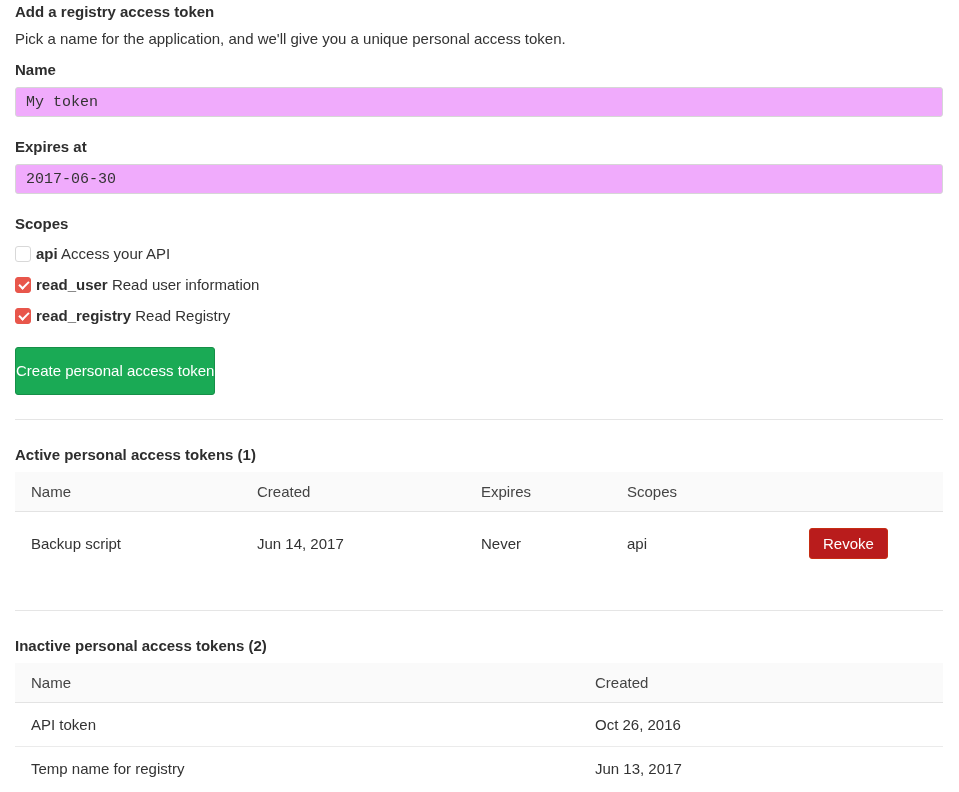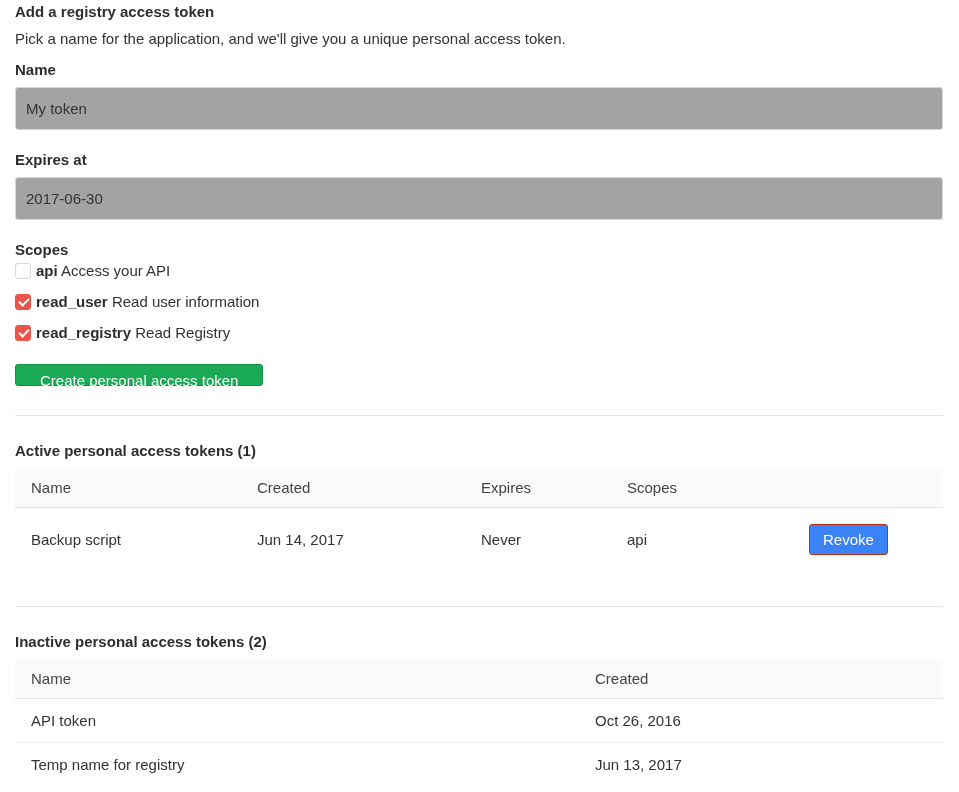--- a/index.html
+++ b/index.html
@@ -18,48 +18,48 @@
   .heading-top { margin-top: 1px; }
   .form-desc { margin: 6px 0 0 0; color: #333; }
 
   .field-label {
     display: block; font-weight: 700; color: #2e2e2e;
     margin-top: 19px; line-height: 21px;
   }
   .field-label.first { margin-top: 10px; }
 
   .text-input {
-    display: block; width: 100%; height: 43px; margin-top: 7px;
+    display: block; width: 100%; height: 30px; margin-top: 7px;
     padding: 4px 10px; font-size: 15px; color: #333;
-    font-family: Liberation Sans, sans-serif;
-    border: 1px solid #d6d6d6; border-radius: 3px; background: #a3a3a3;
+    font-family: Liberation Mono, monospace;
+    border: 1px solid #d6d6d6; border-radius: 3px; background: #f0abfc;
     outline: none;
   }
 
-  .scopes-list { }
+  .scopes-list { margin-top: 9px; }
   .scope-row { margin-bottom: 10px; line-height: 21px; cursor: pointer; display: block; }
   .scope-row:last-child { margin-bottom: 0; }
   .checkbox-box {
     display: inline-block; width: 16px; height: 16px;
     border: 1px solid #d8d8d8; border-radius: 3px; background: #fff;
     vertical-align: -3px; margin-right: 5px; position: relative;
   }
   .checkbox-box.checked { background: #e8564b; border-color: #e8564b; }
   .checkbox-box.checked::after {
     content: ""; position: absolute; left: 3px; top: 3px;
     width: 8px; height: 4px;
     border-left: 2px solid #fff; border-bottom: 2px solid #fff;
     transform: rotate(-45deg);
   }
   .scope-name { font-weight: 700; color: #2e2e2e; }
   .scope-desc { color: #333; }
 
   .btn-create {
-    display: inline-block; margin-top: 21px; height: 22px;
-    padding: 0 24px; font-size: 15px; line-height: 32px;
+    display: inline-block; margin-top: 21px; height: 48px;
+    padding: 0 0; font-size: 15px; line-height: 32px;
     font-family: "Liberation Sans", "DejaVu Sans", sans-serif;
     color: #fff; background: #1aaa55; border: 1px solid #168f48;
     border-radius: 3px; cursor: pointer;
   }
 
   hr.section-divider {
     border: none; border-top: 1px solid #e5e5e5;
     margin: 24px 0 0 0;
   }
   hr.section-divider.wide-gap { margin-top: 35px; }
@@ -80,21 +80,21 @@
     text-align: left;
   }
   table.token-table tbody tr + tr td { border-top: 1px solid #ebebeb; }
   table.inactive-table td { padding: 11px 16px; }
 
   td.action-cell { text-align: right; padding-right: 10px; }
   .btn-revoke {
     display: inline-block; height: 31px; padding: 0 13px;
     font-size: 15px; line-height: 29px;
     font-family: "Liberation Sans", "DejaVu Sans", sans-serif;
-    color: #fff; background: #3b82f6; border: 1px solid #c62d13;
+    color: #fff; background: #b91c1c; border: 1px solid #c62d13;
     border-radius: 3px; cursor: pointer;
   }
 </style>
 </head>
 <body>
 
 <div class="container">
 
   
   <h4 class="section-heading heading-top">Add a registry access token</h4>

